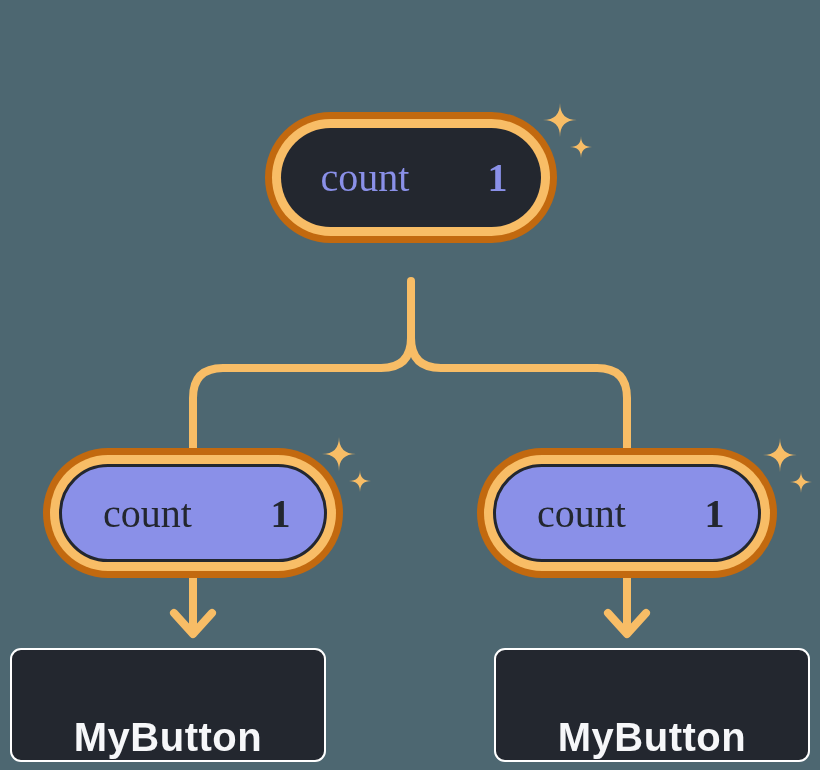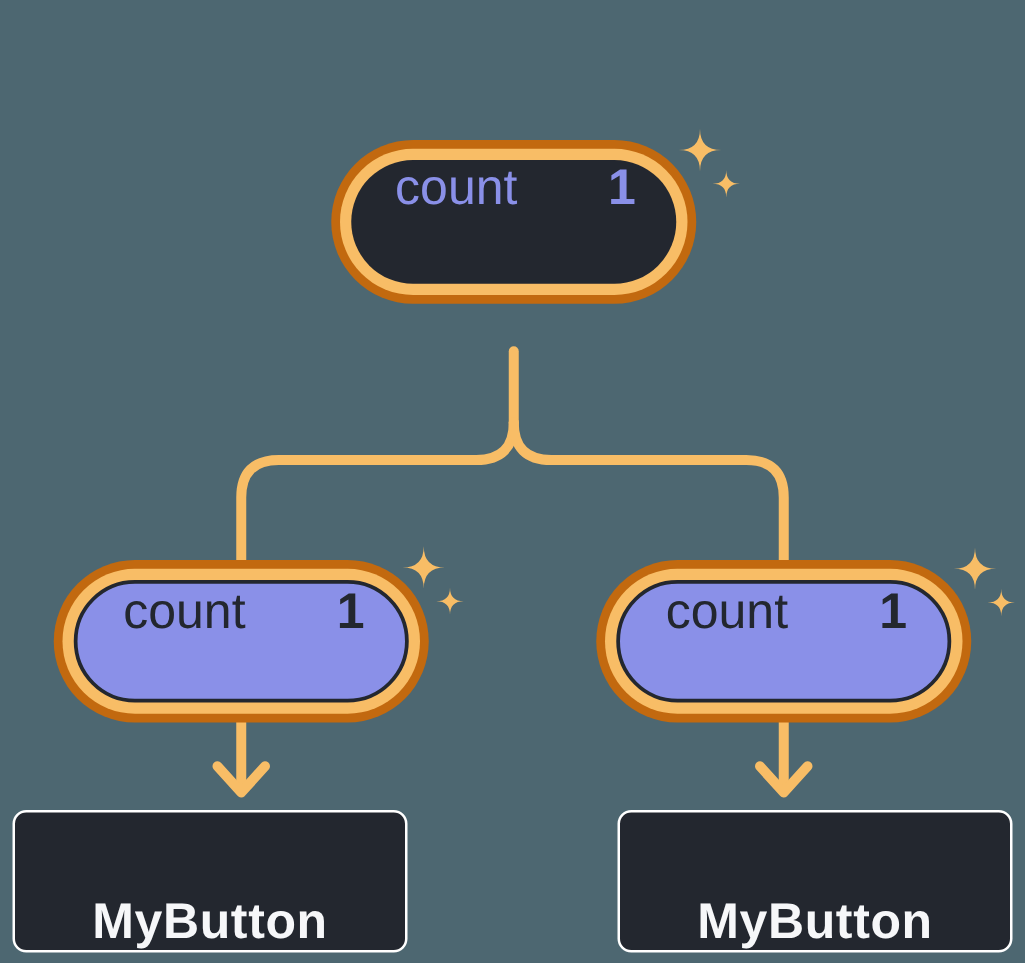--- a/index.html
+++ b/index.html
@@ -32,21 +32,21 @@
     position:absolute;z-index:2;box-sizing:border-box;
     background:var(--ring-dark,#C2690F);
     border-radius:999px;padding:7px;
   }
   .pill-ring{
     background:var(--ring-light,#F8BD66);
     border-radius:999px;padding:9px;height:100%;box-sizing:border-box;
   }
   .pill-body{
     height:100%;border-radius:999px;overflow:hidden;box-sizing:border-box;
-    display:flex;align-items:flex-start;
+    display:flex;align-items:center;font-family:Liberation Serif, serif;
   }
   .root-pill{left:265px;top:112px;width:292px;height:131px;}
   .root-pill .pill-body{background:var(--node-fill,#23272F);color:var(--state-text-root,#8A90E8);}
   .root-pill .pill-divider{background:var(--ring-light,#F8BD66);width:5px;}
   .child-pill{width:300px;height:130px;top:448px;}
   .child-pill-left{left:43px;}
   .child-pill-right{left:477px;}
   .child-pill .pill-body{
     background:var(--pill-fill,#8A90E8);
     border:3px solid var(--ink,#23272F);

